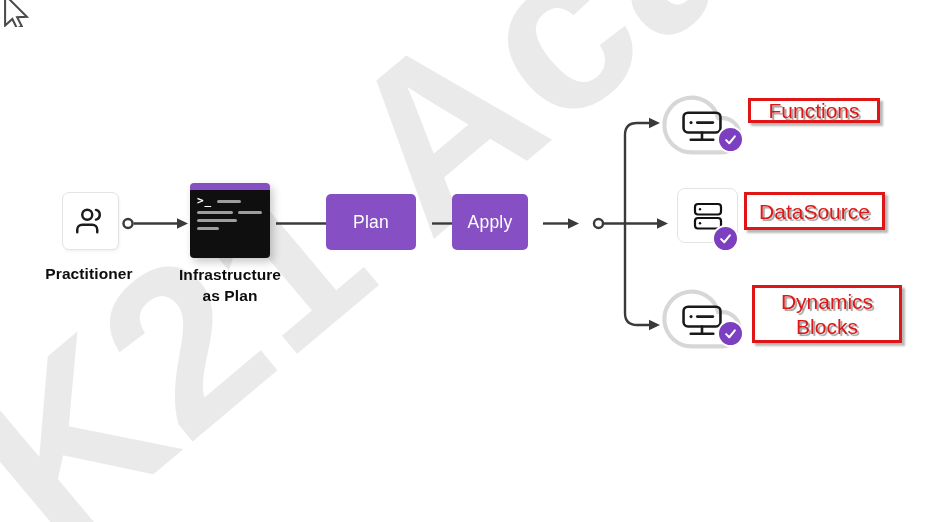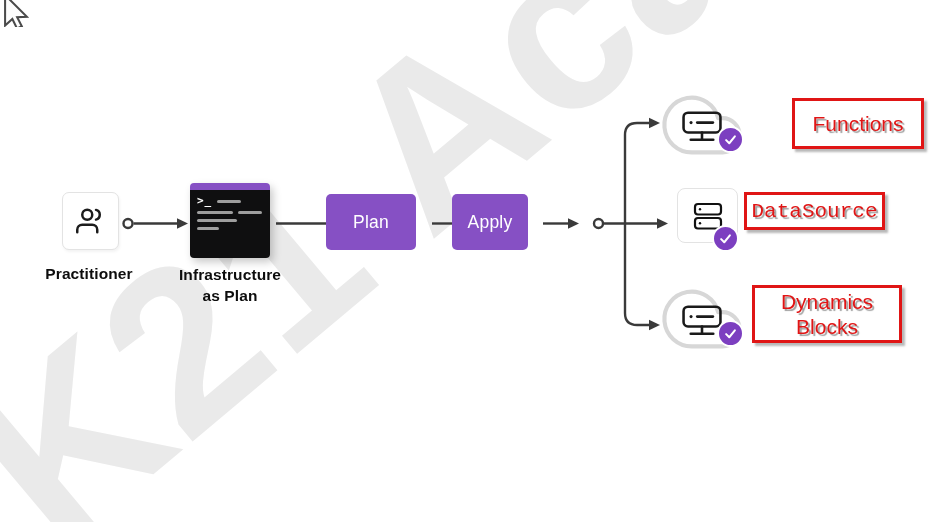--- a/index.html
+++ b/index.html
@@ -81,22 +81,22 @@
   .res-box .check-badge{left:34px;top:36px;}
   
   .red-label{
     position:absolute;z-index:5;background:#fff;
     border:3px solid var(--red);box-sizing:border-box;
     box-shadow:3px 3px 2px rgba(125,125,125,0.55);
     display:flex;align-items:center;justify-content:center;text-align:center;
     color:var(--red);font-size:21px;line-height:25px;
     text-shadow:2px 2px 1px #9e9e9e;
   }
-  .rl-functions{left:792px;top:98px;width:132px;height:51px;}
-  .rl-datasource{left:744px;top:192px;width:141px;height:38px;font-family:Liberation Mono, monospace;}
+  .rl-functions{left:748px;top:98px;width:132px;height:25px;}
+  .rl-datasource{left:744px;top:192px;width:141px;height:38px;}
   .rl-dynamics{left:752px;top:285px;width:150px;height:58px;padding:5px 8px;}
   
   .cursor{position:absolute;left:3px;top:-5px;z-index:9;}
 </style>
 </head>
 <body>
 
 <div class="canvas">
 
   <div class="watermark">K21 Academy</div>

